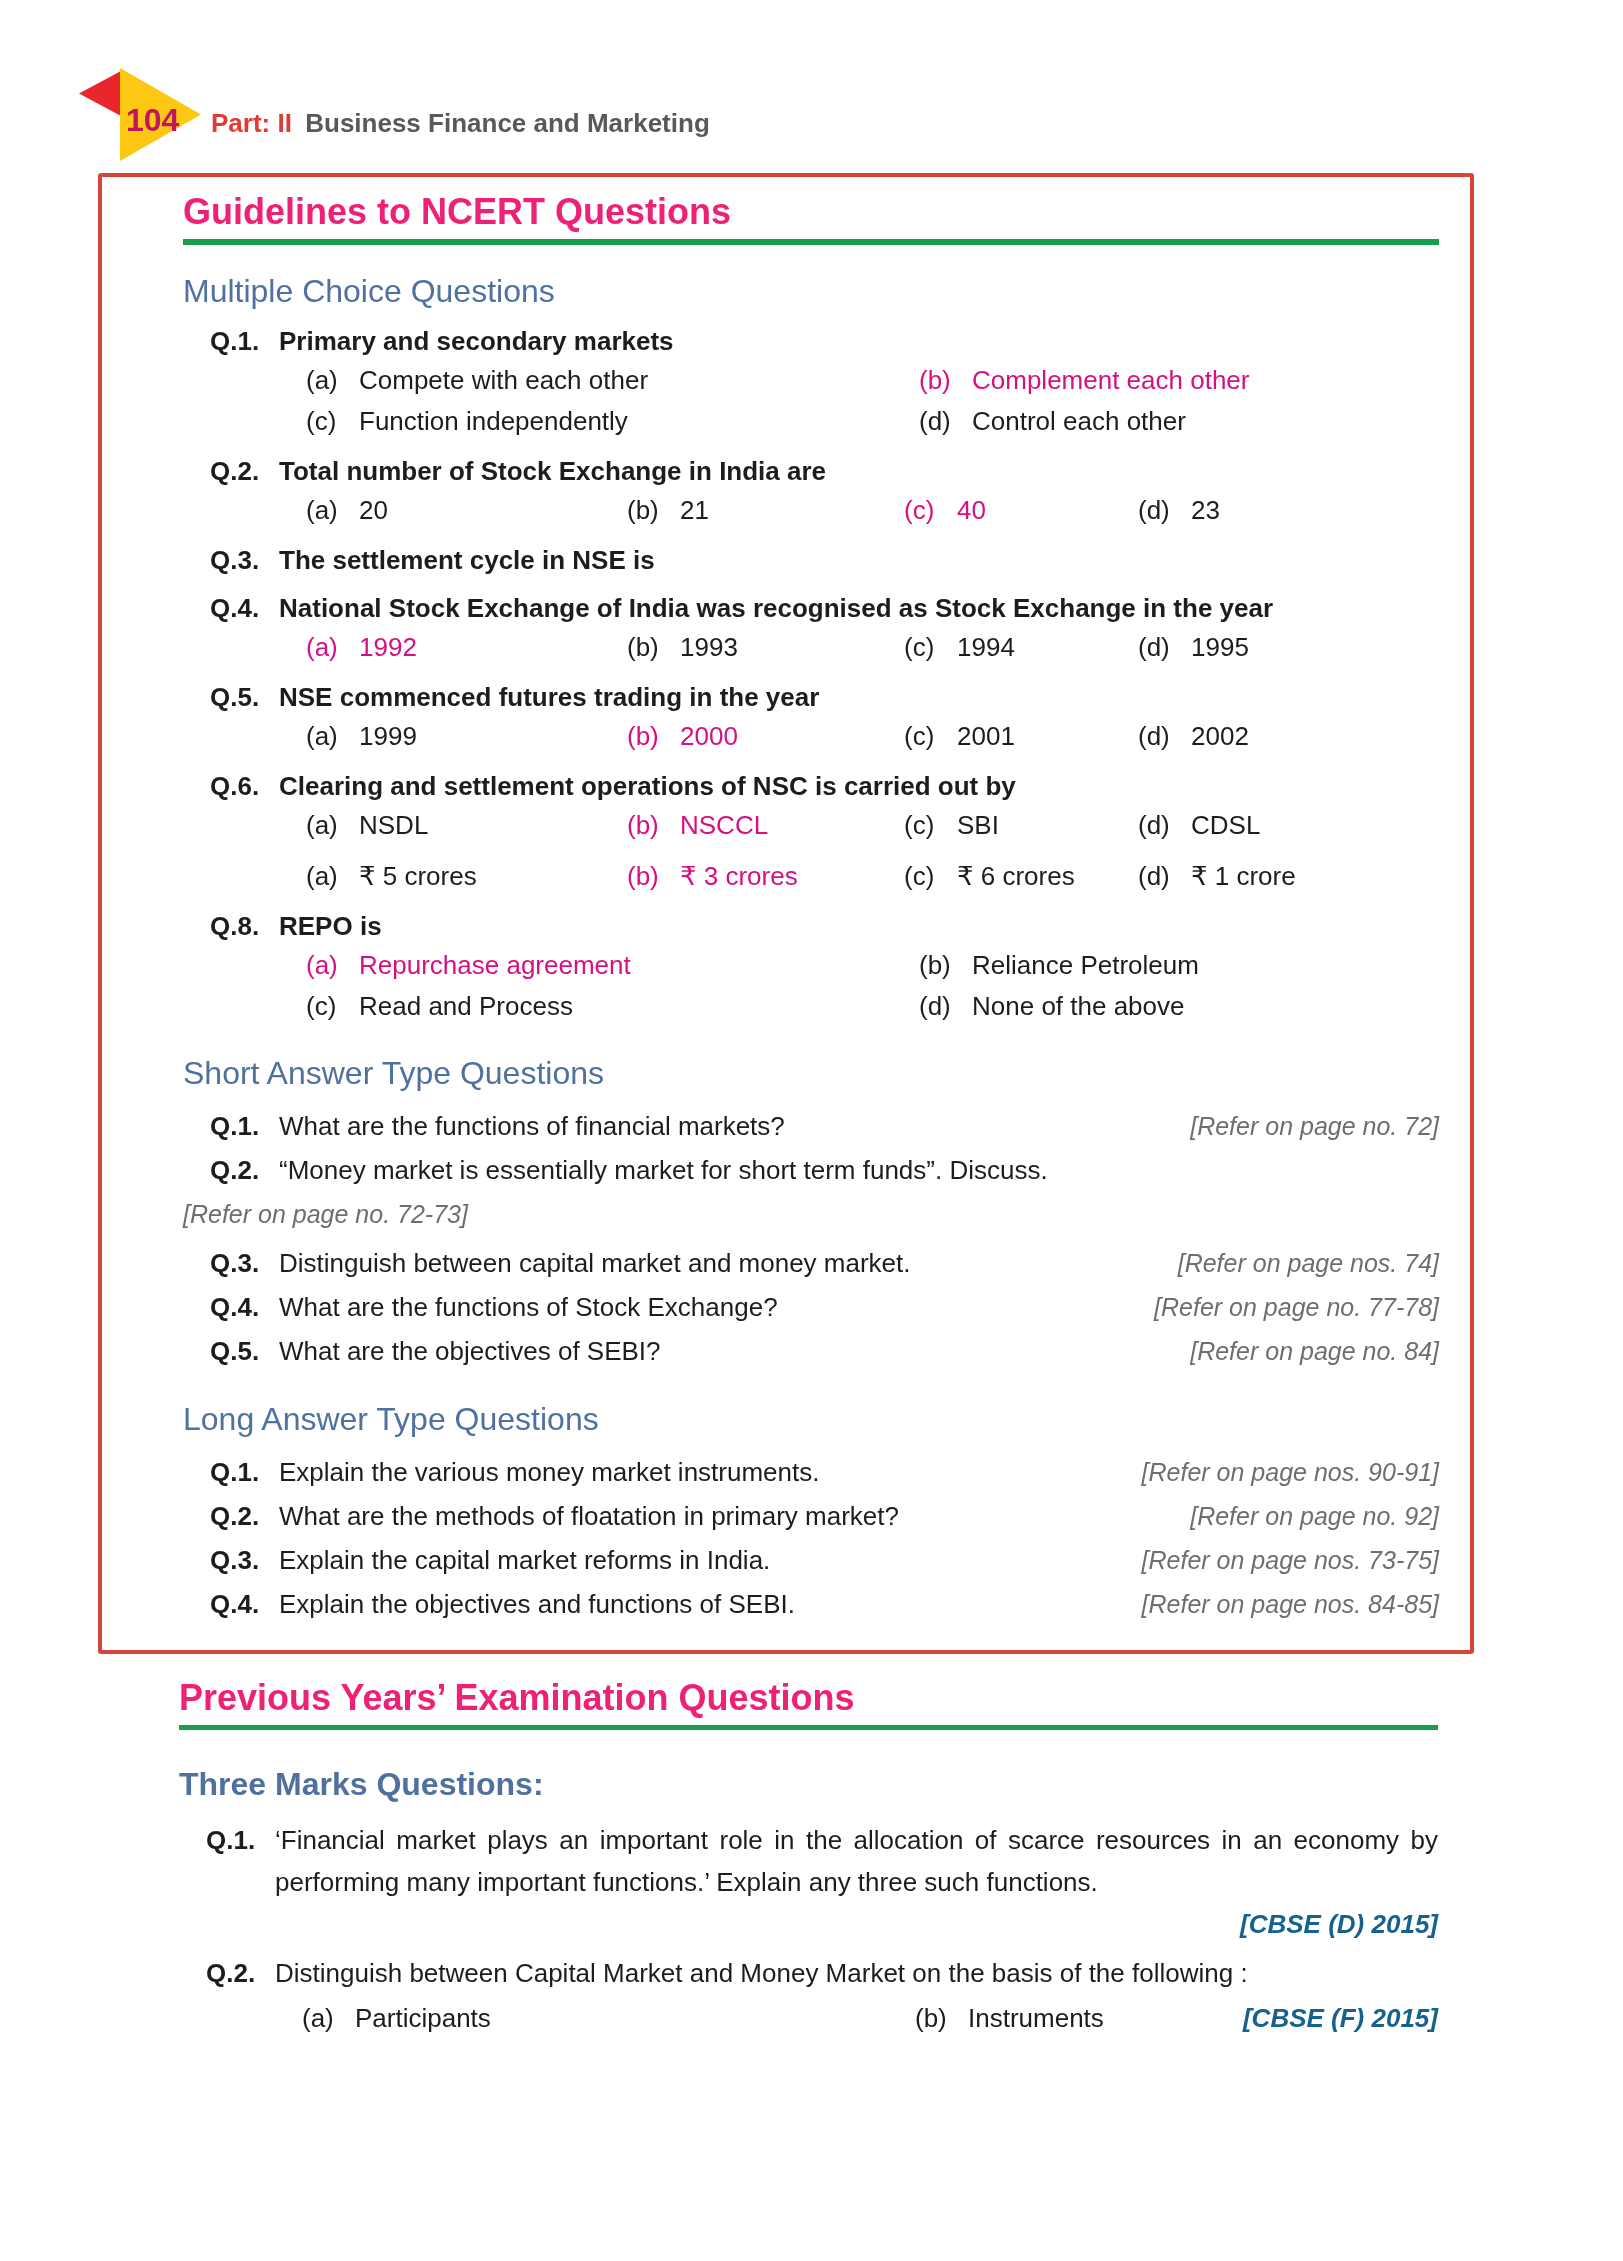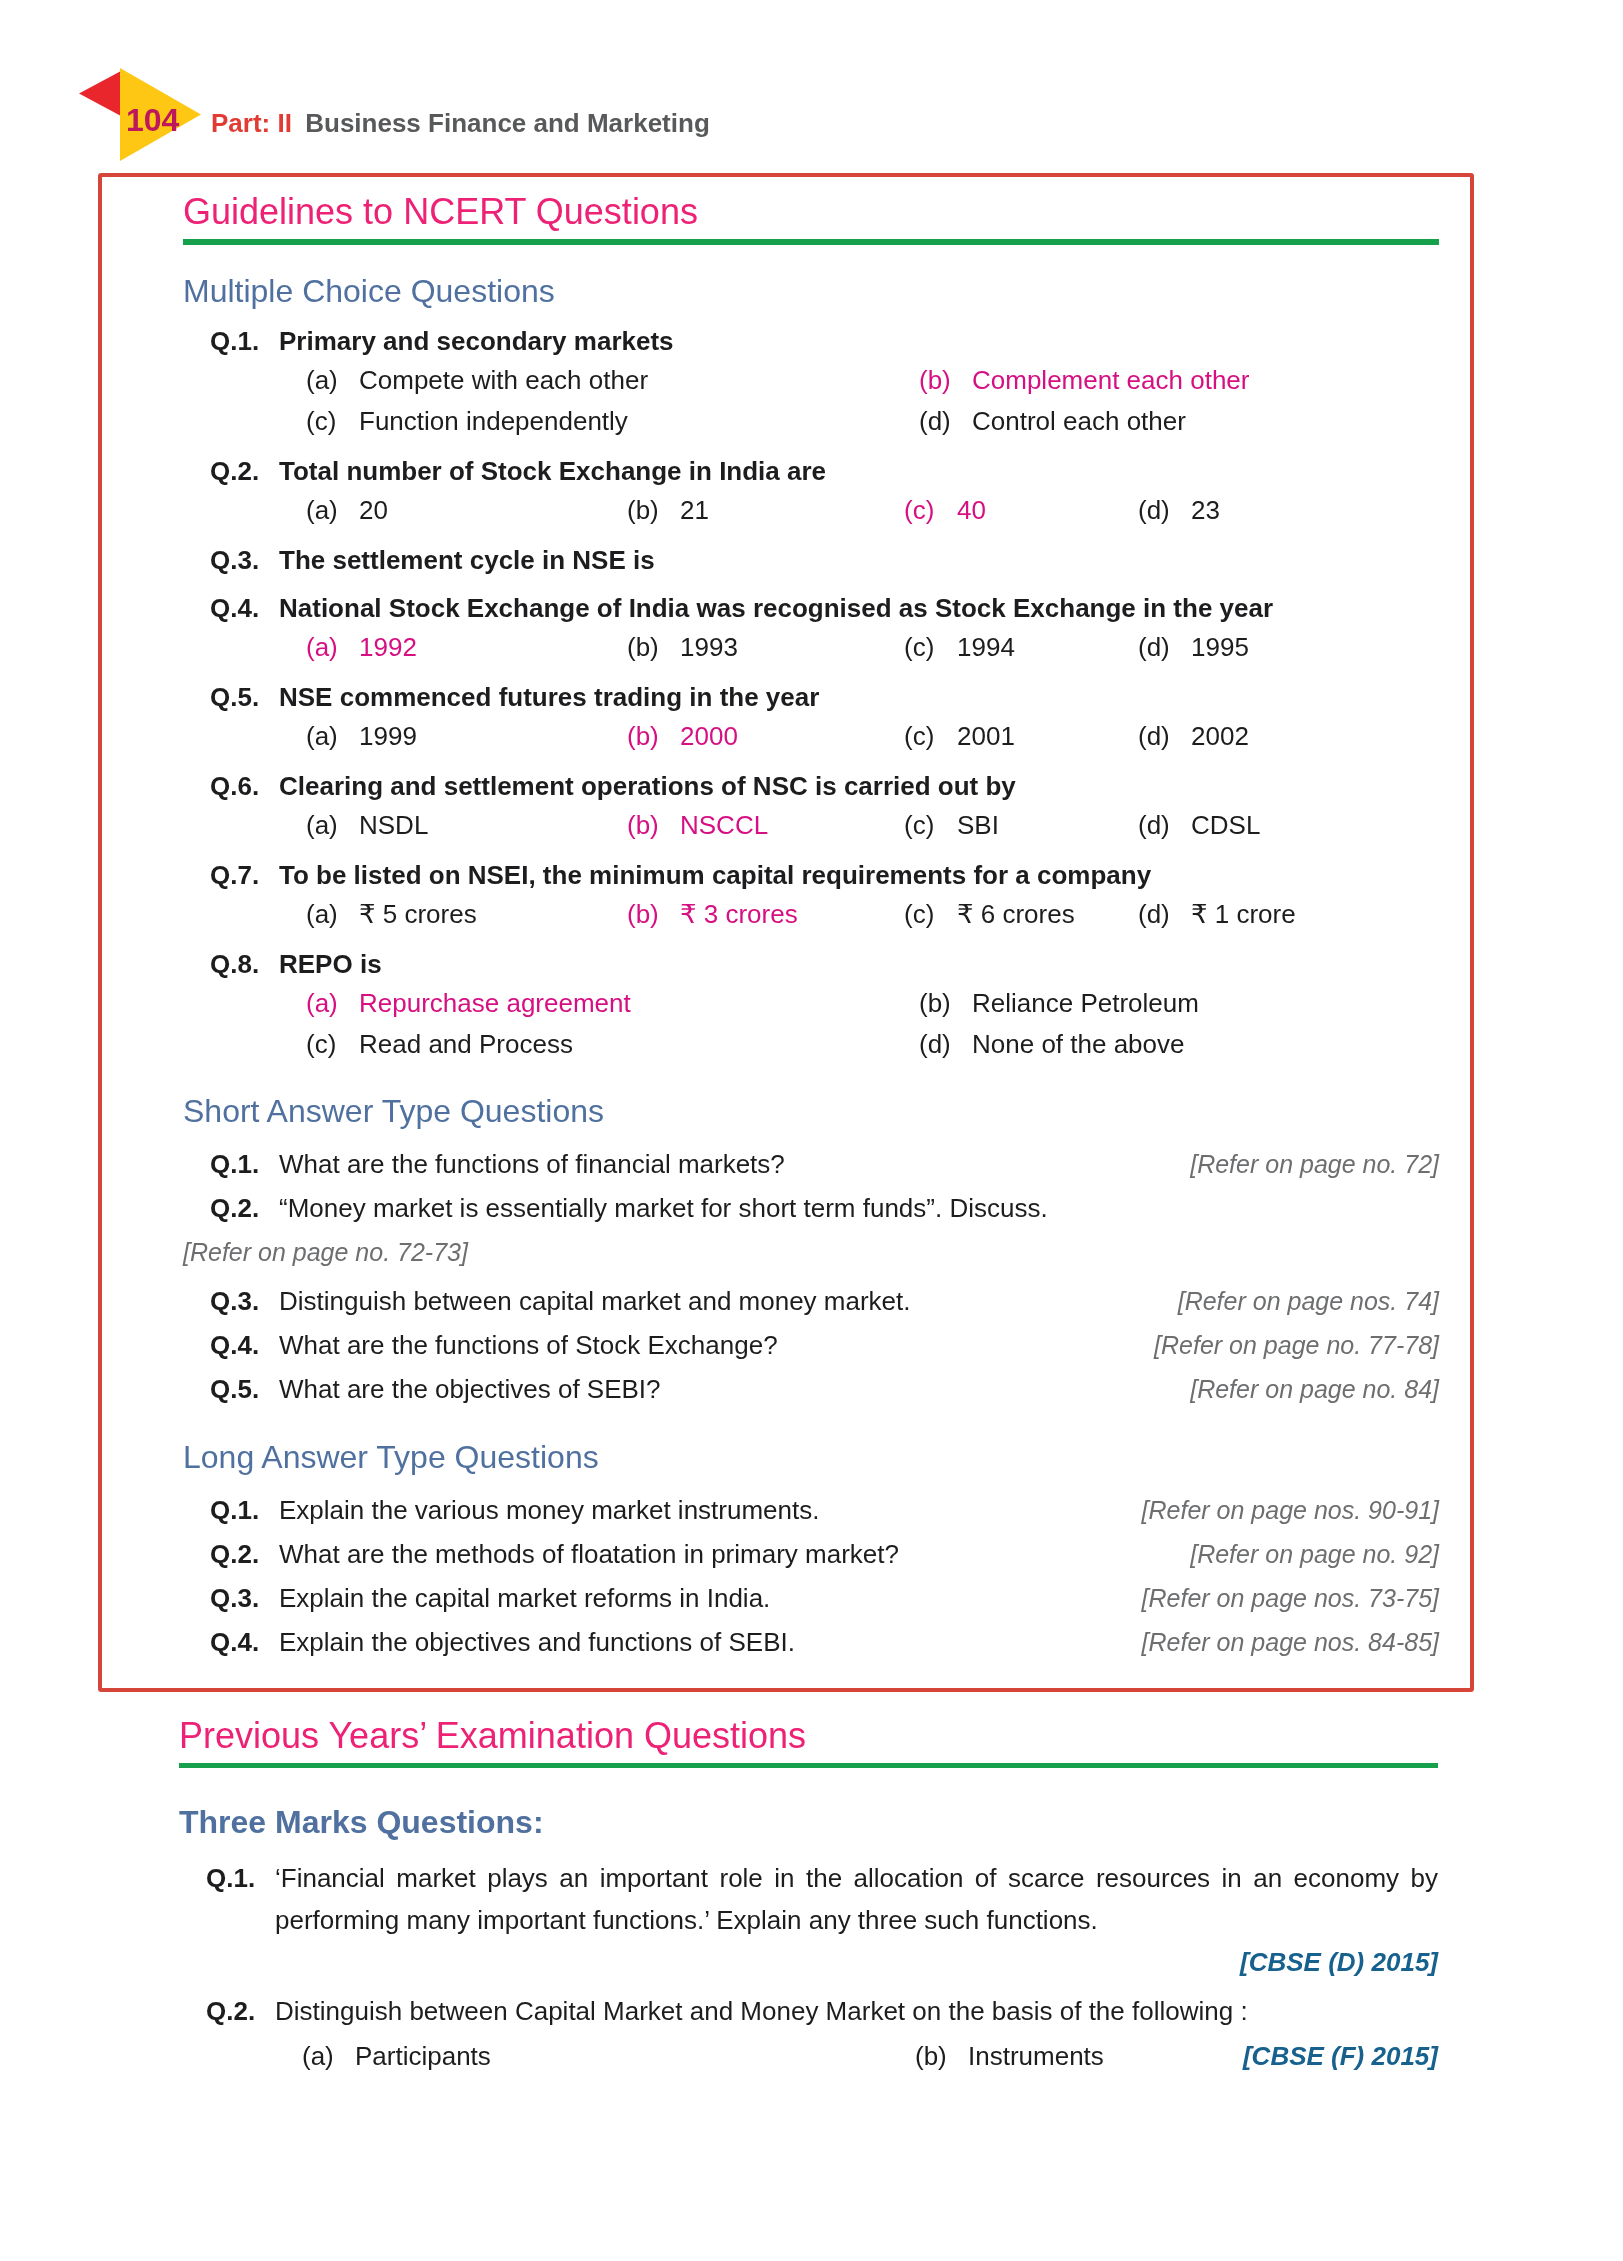--- a/index.html
+++ b/index.html
@@ -18,21 +18,21 @@
   .tri-yellow{position:absolute;left:120px;top:68px;width:81px;height:93px;
            background:var(--logo-yellow);clip-path:polygon(0 0,100% 50%,0 100%);}
   .page-num{position:absolute;left:126px;top:102px;font-size:32px;font-weight:700;color:#be185d;}
   .header-line{position:absolute;left:211px;top:108px;font-size:26px;white-space:nowrap;}
   .part-label{color:var(--header-red);font-weight:600;}
   .part-title{color:var(--header-gray);font-weight:600;margin-left:13.3px;}
   
   .ncert-box{box-sizing:border-box;margin-left:98px;width:1376px;
              border:4.2px solid var(--box-border-red);border-radius:3.3px;
              padding:13.3px 31px 23.4px 81px;}
-  .box-title{font-size:36px;font-weight:400;color:var(--title-pink);margin:0;line-height:1.2;}
+  .box-title{font-size:36px;font-weight:700;color:var(--title-pink);margin:0;line-height:1.2;}
   .green-rule{height:5.8px;background:var(--green-rule);margin-top:5.8px;}
   .sec-heading{font-size:32px;font-weight:400;color:var(--heading-blue);margin:27px 0 11.7px 0;line-height:1.2;}
   
   .q{margin-top:10px;font-size:26px;}
   .qrow{line-height:38px;padding-left:27px;}
   .qnum{display:inline-block;width:69px;font-weight:700;color:var(--ink);vertical-align:top;}
   .qstem{font-weight:700;}
   .opts{margin-left:123px;display:grid;line-height:41px;}
   .opts.c4{grid-template-columns:321px 277px 234px auto;}
   .opts.c2{grid-template-columns:613px auto;}
@@ -120,21 +120,20 @@
         <div class="q">
           <div class="qrow"><span class="qnum">Q.6.</span><span class="qstem">Clearing and settlement operations of NSC is carried out by</span></div>
           <div class="opts c4">
             <span class="opt"><span class="opt-label">(a)</span><span class="opt-text">NSDL</span></span>
             <span class="opt ans"><span class="opt-label">(b)</span><span class="opt-text">NSCCL</span></span>
             <span class="opt"><span class="opt-label">(c)</span><span class="opt-text">SBI</span></span>
             <span class="opt"><span class="opt-label">(d)</span><span class="opt-text">CDSL</span></span>
           </div>
         </div>
         <div class="q">
-          <div class="qrow"><span class="qnum">Q.7.</span><span class="qstem">To be listed on NSEI, the minimum capital requirements for a company</span></div>
           <div class="opts c4">
             <span class="opt"><span class="opt-label">(a)</span><span class="opt-text">₹ 5 crores</span></span>
             <span class="opt ans"><span class="opt-label">(b)</span><span class="opt-text">₹ 3 crores</span></span>
             <span class="opt"><span class="opt-label">(c)</span><span class="opt-text">₹ 6 crores</span></span>
             <span class="opt"><span class="opt-label">(d)</span><span class="opt-text">₹ 1 crore</span></span>
           </div>
         </div>
         <div class="q">
           <div class="qrow"><span class="qnum">Q.8.</span><span class="qstem">REPO is</span></div>
           <div class="opts c2">

